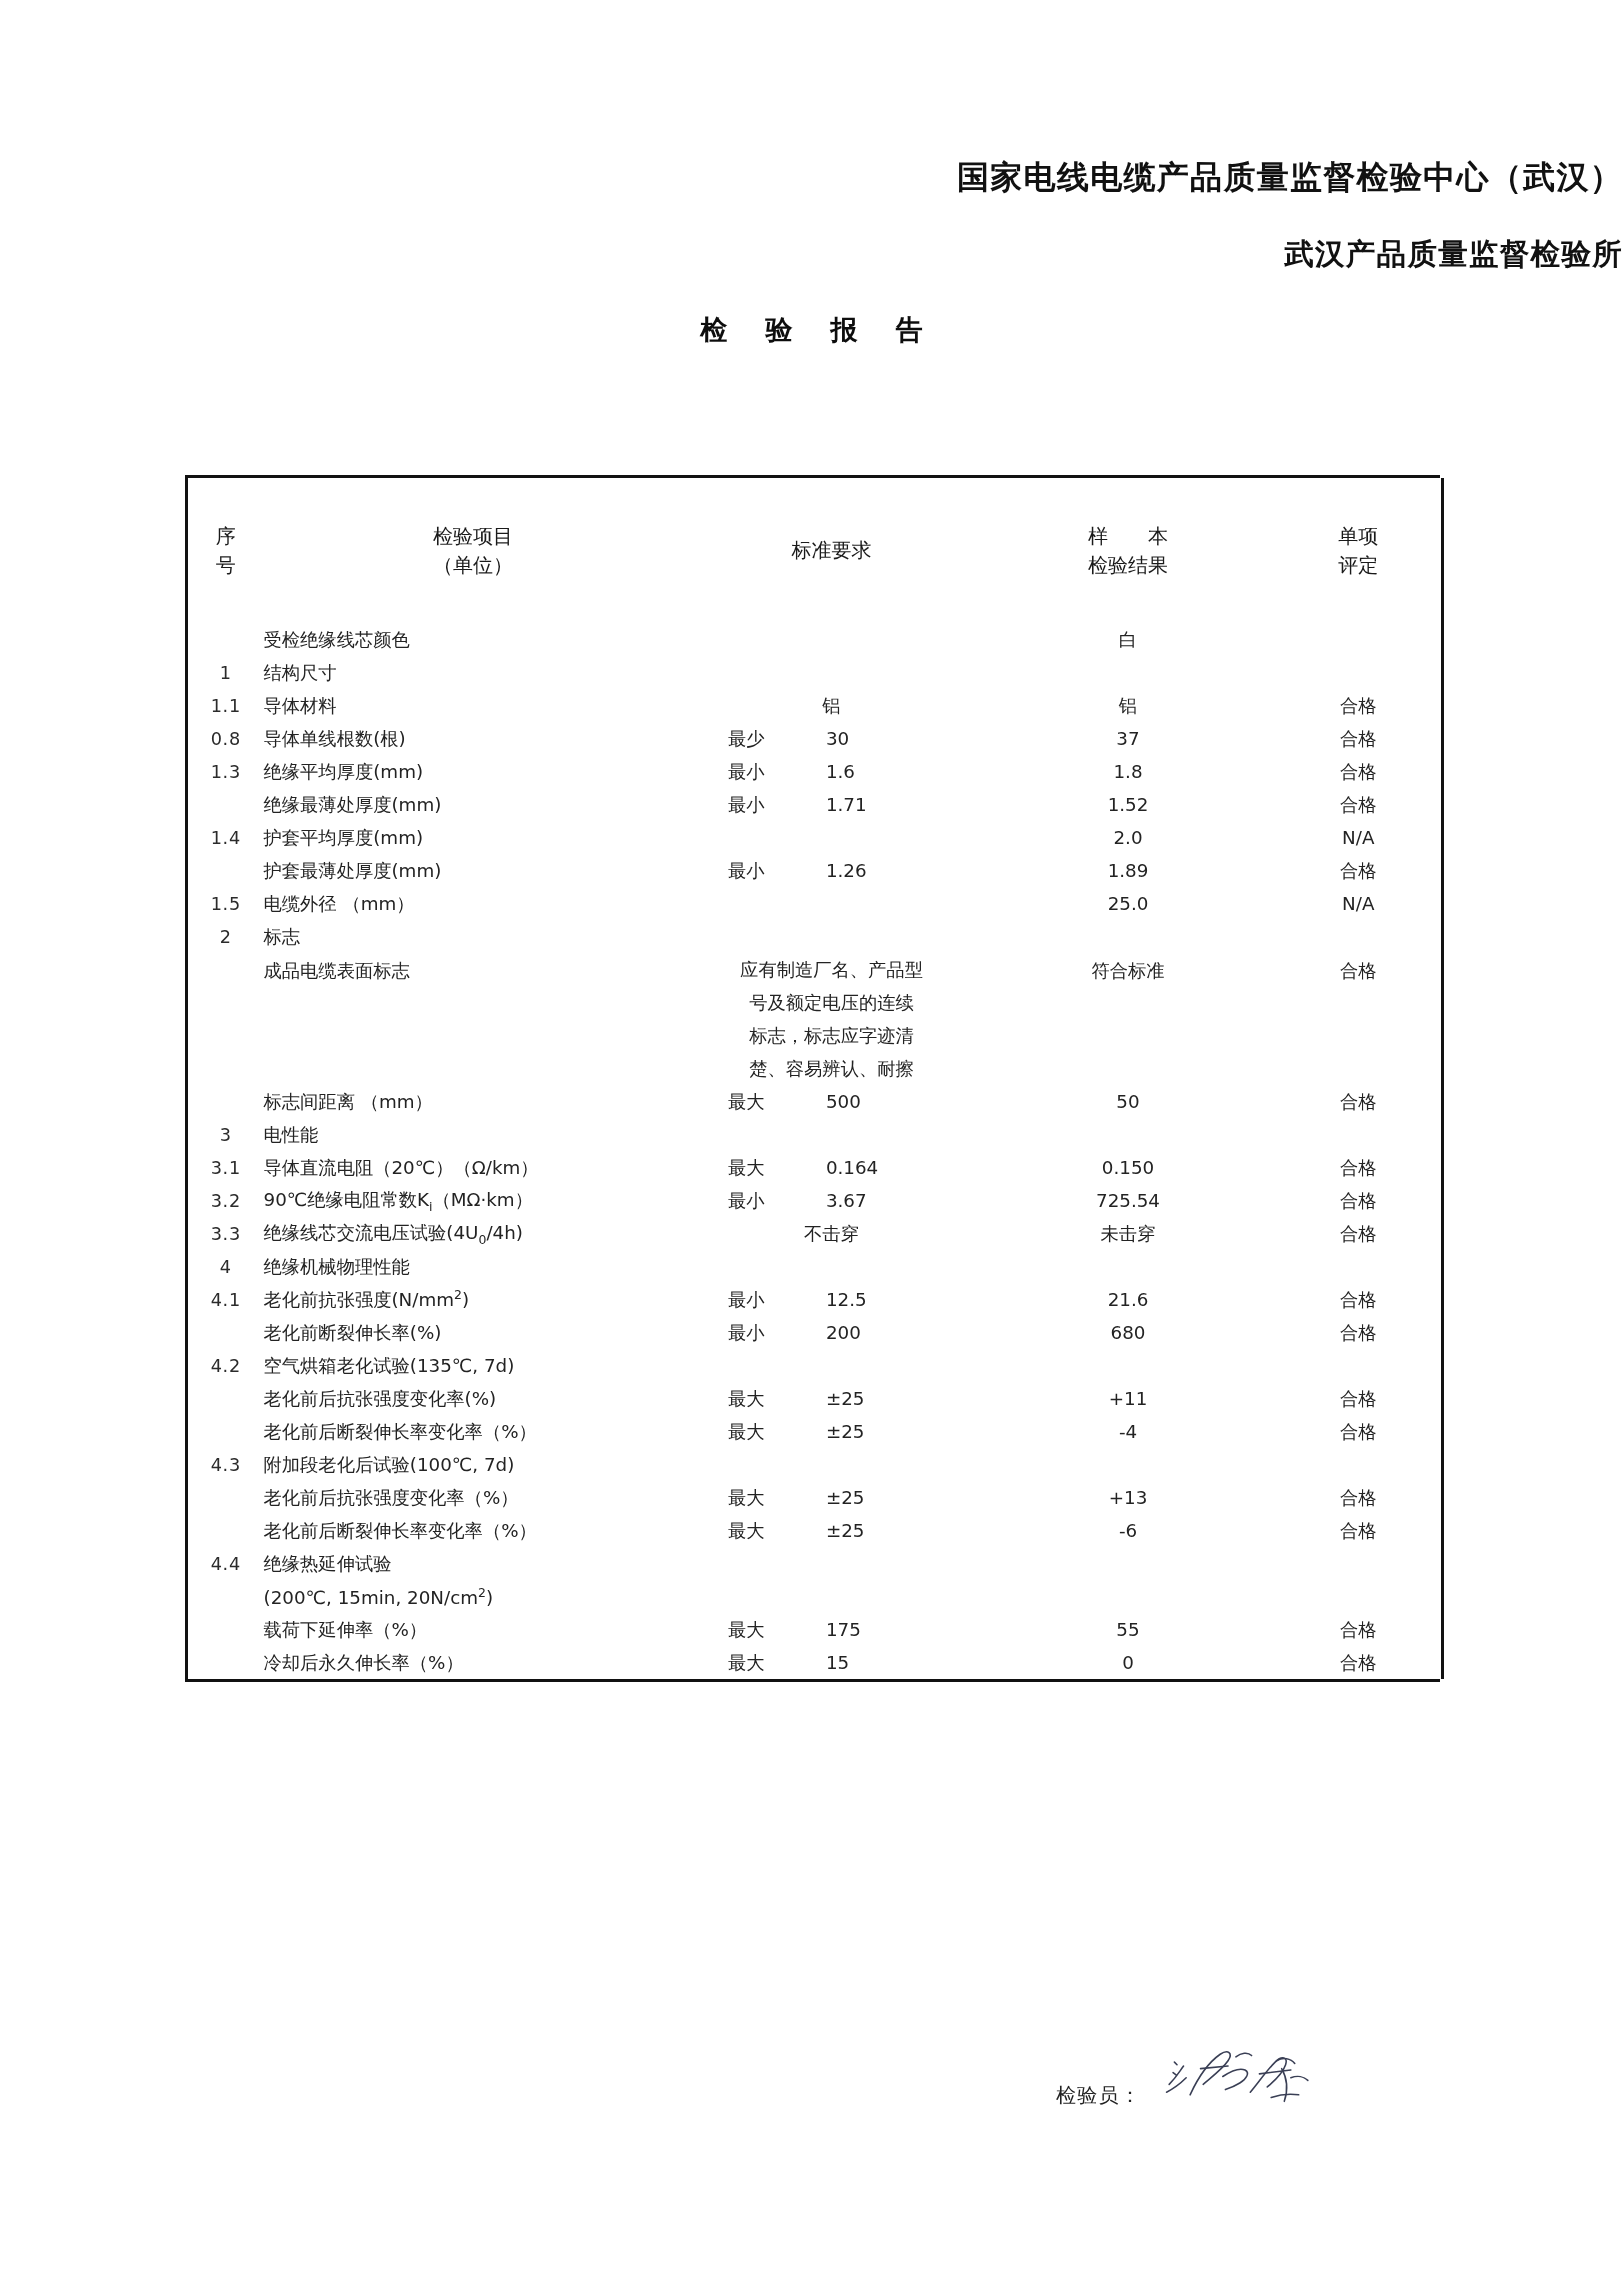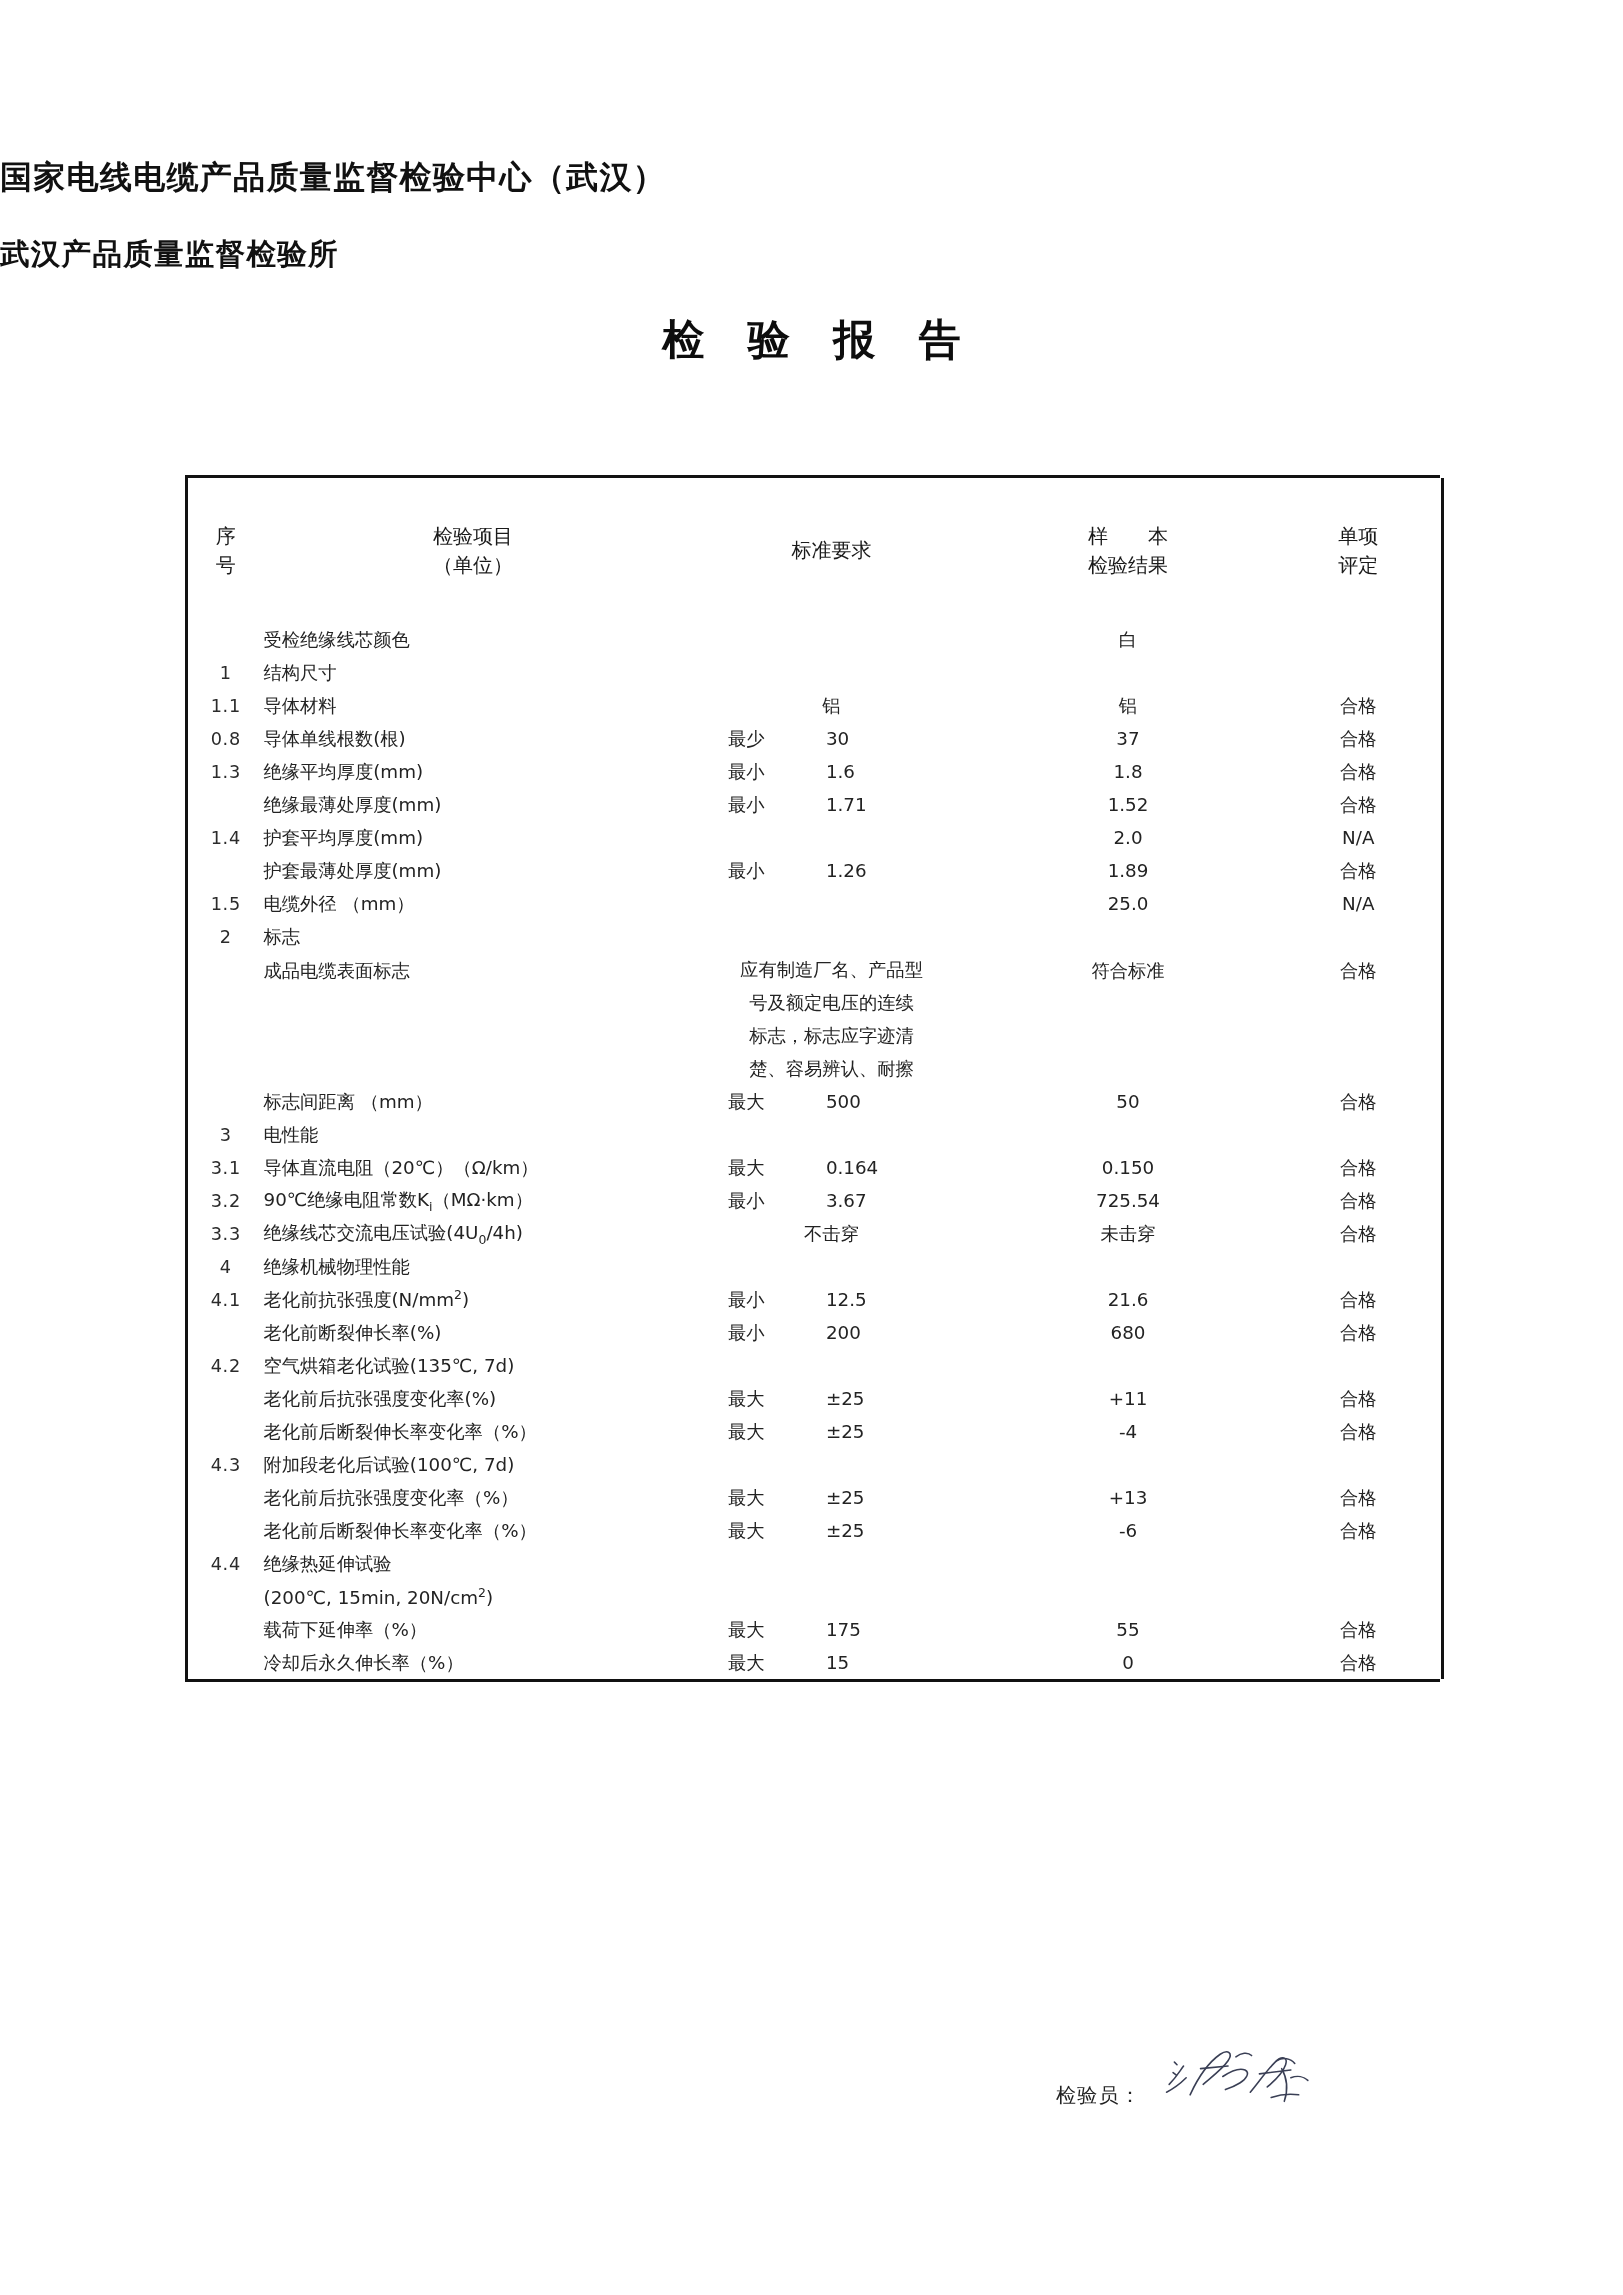--- a/index.html
+++ b/index.html
@@ -17,38 +17,38 @@
   }
   .page {
     position: absolute;
     inset: 0;
     padding: 0;
   }
 
   
   .org-title-1,
   .org-title-2 {
-    text-align: left;
+    text-align: right;
     font-weight: bold;
     color: #111;
   }
   .org-title-1 {
     margin-top: 156px;
     font-size: 32px;
     letter-spacing: 1.3px;
   }
   .org-title-2 {
     margin-top: 35px;
     font-size: 29.5px;
     letter-spacing: 1.3px;
   }
   .doc-title {
     text-align: center;
     margin-top: 37px;
-    font-size: 42px;
+    font-size: 27px;
     font-weight: bold;
     letter-spacing: 14.4px;
     color: #0d0d0d;
     padding-left: 14.4px;
   }
 
   
   .meta-row {
     position: absolute;
     top: 415px;

